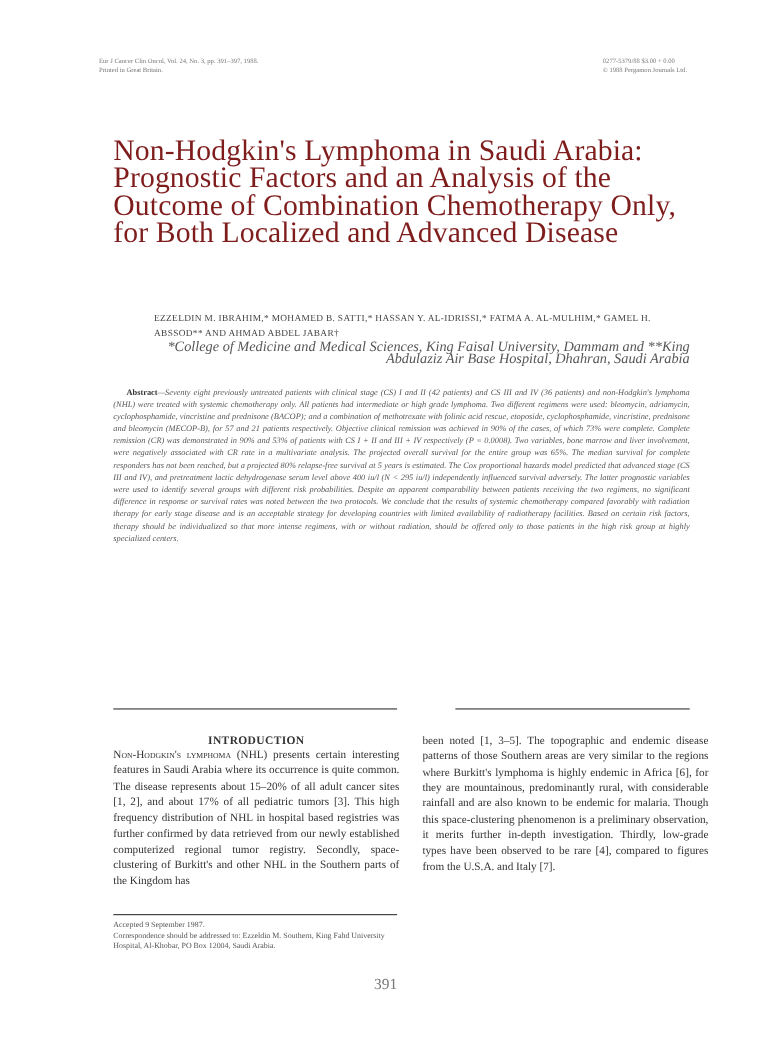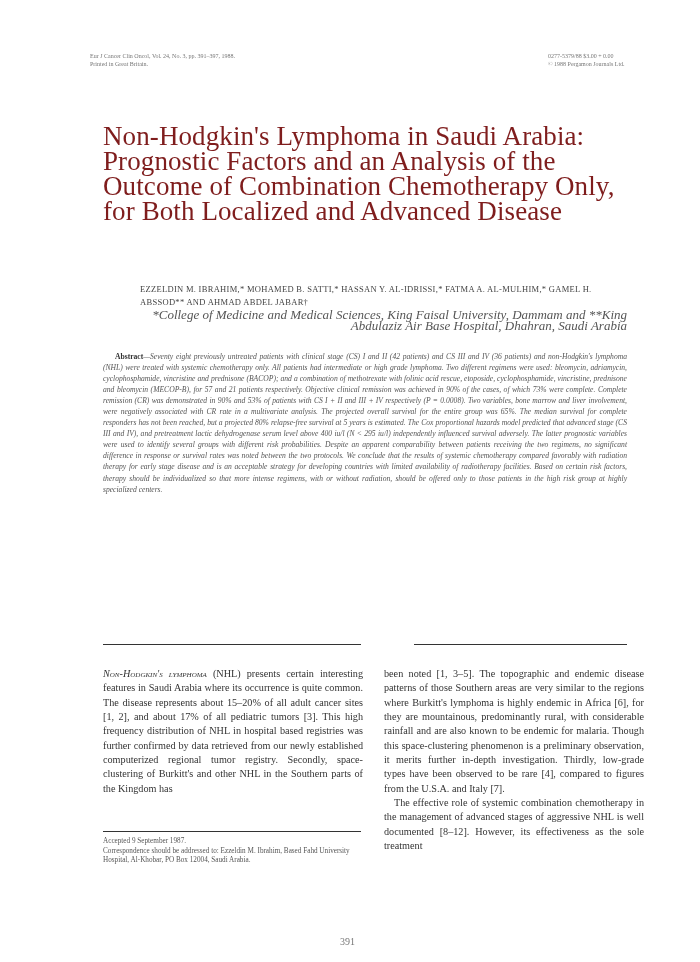--- a/index.html
+++ b/index.html
@@ -36,31 +36,31 @@
     }
     .col {
       position: absolute; top: 667px; width: 260px;
       font-size: 10.2px; line-height: 14.35px; text-align: justify; color: #333;
     }
     .col-left { left: 103px; }
     .col-right { left: 384px; }
     .section-heading {
       text-align: center; font-weight: bold; font-size: 10.5px; letter-spacing: 0.3px; line-height: 13px;
     }
-    .smallcaps { font-variant: small-caps; font-style: italic; }
+    .smallcaps { font-variant: small-caps; }
     .para-indent { text-indent: 10px; display: block; }
     .foot-rule {
       position: absolute; left: 103px; top: 831px; width: 258px; height: 1px; background: #333;
     }
     .footnote {
       position: absolute; left: 103px; top: 837px; width: 258px;
       font-size: 7.2px; line-height: 9.5px; color: #555;
     }
     .page-num {
-      position: absolute; left: 340px; top: 936px; font-size: 10px; color: #777; text-align: center;
+      position: absolute; left: 340px; top: 888px; font-size: 14px; color: #777; text-align: center;
     }
   </style>
 </head>
 <body>
 
 <div class="journal-left">
   <div>Eur J Cancer Clin Oncol, Vol. 24, No. 3, pp. 391–397, 1988.</div>
   <div>Printed in Great Britain.</div>
 </div>
 <div class="journal-right">
@@ -74,27 +74,27 @@
 <div class="affil">*College of Medicine and Medical Sciences, King Faisal University, Dammam and **King Abdulaziz Air Base Hospital, Dhahran, Saudi Arabia</div>
 
 <div class="abstract">
   <span class="lead">Abstract</span><span>—Seventy eight previously untreated patients with clinical stage (CS) I and II (42 patients) and CS III and IV (36 patients) and non-Hodgkin's lymphoma (NHL) were treated with systemic chemotherapy only. All patients had intermediate or high grade lymphoma. Two different regimens were used: bleomycin, adriamycin, cyclophosphamide, vincristine and prednisone (BACOP); and a combination of methotrexate with folinic acid rescue, etoposide, cyclophosphamide, vincristine, prednisone and bleomycin (MECOP-B), for 57 and 21 patients respectively. Objective clinical remission was achieved in 90% of the cases, of which 73% were complete. Complete remission (CR) was demonstrated in 90% and 53% of patients with CS I + II and III + IV respectively (P = 0.0008). Two variables, bone marrow and liver involvement, were negatively associated with CR rate in a multivariate analysis. The projected overall survival for the entire group was 65%. The median survival for complete responders has not been reached, but a projected 80% relapse-free survival at 5 years is estimated. The Cox proportional hazards model predicted that advanced stage (CS III and IV), and pretreatment lactic dehydrogenase serum level above 400 iu/l (N &lt; 295 iu/l) independently influenced survival adversely. The latter prognostic variables were used to identify several groups with different risk probabilities. Despite an apparent comparability between patients receiving the two regimens, no significant difference in response or survival rates was noted between the two protocols. We conclude that the results of systemic chemotherapy compared favorably with radiation therapy for early stage disease and is an acceptable strategy for developing countries with limited availability of radiotherapy facilities. Based on certain risk factors, therapy should be individualized so that more intense regimens, with or without radiation, should be offered only to those patients in the high risk group at highly specialized centers.</span>
 </div>
 
 <div class="rule" style="left:103px;width:258px;"></div>
 <div class="rule" style="left:414px;width:213px;"></div>
 
 <div class="col col-left">
+  <div class="section-heading">INTRODUCTION</div>
   <div><span class="smallcaps">Non-Hodgkin's lymphoma</span><span> (NHL) presents certain interesting features in Saudi Arabia where its occurrence is quite common. The disease represents about 15–20% of all adult cancer sites [1, 2], and about 17% of all pediatric tumors [3]. This high frequency distribution of NHL in hospital based registries was further confirmed by data retrieved from our newly established computerized regional tumor registry. Secondly, space-clustering of Burkitt's and other NHL in the Southern parts of the Kingdom has</span></div>
 </div>
 
 <div class="col col-right" style="top:667px;">
   <div>been noted [1, 3–5]. The topographic and endemic disease patterns of those Southern areas are very similar to the regions where Burkitt's lymphoma is highly endemic in Africa [6], for they are mountainous, predominantly rural, with considerable rainfall and are also known to be endemic for malaria. Though this space-clustering phenomenon is a preliminary observation, it merits further in-depth investigation. Thirdly, low-grade types have been observed to be rare [4], compared to figures from the U.S.A. and Italy [7].</div>
-  <div class="para-indent">The effective role of systemic combination chemotherapy in the management of advanced stages of aggressive NHL is well documented [8–12]. However, its effectiveness as the sole treatment</div>
 </div>
 
 <div class="foot-rule"></div>
 <div class="footnote">
   <div>Accepted 9 September 1987.</div>
-  <div>Correspondence should be addressed to: Ezzeldin M. Ibrahim, Based Fahd University Hospital, Al-Khobar, PO Box 12004, Saudi Arabia.</div>
+  <div>Correspondence should be addressed to: Ezzeldin M. Southern, King Fahd University Hospital, Al-Khobar, PO Box 12004, Saudi Arabia.</div>
 </div>
 
 <div class="page-num">391</div>
 
 </body></html>

